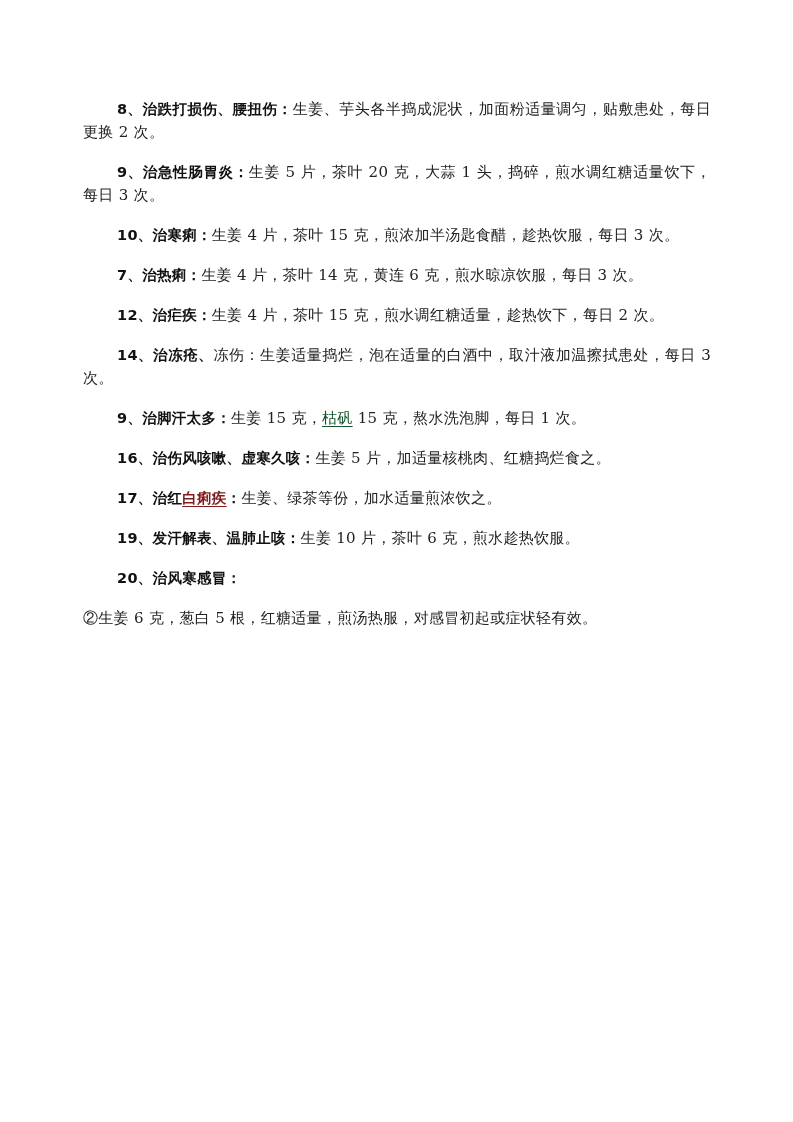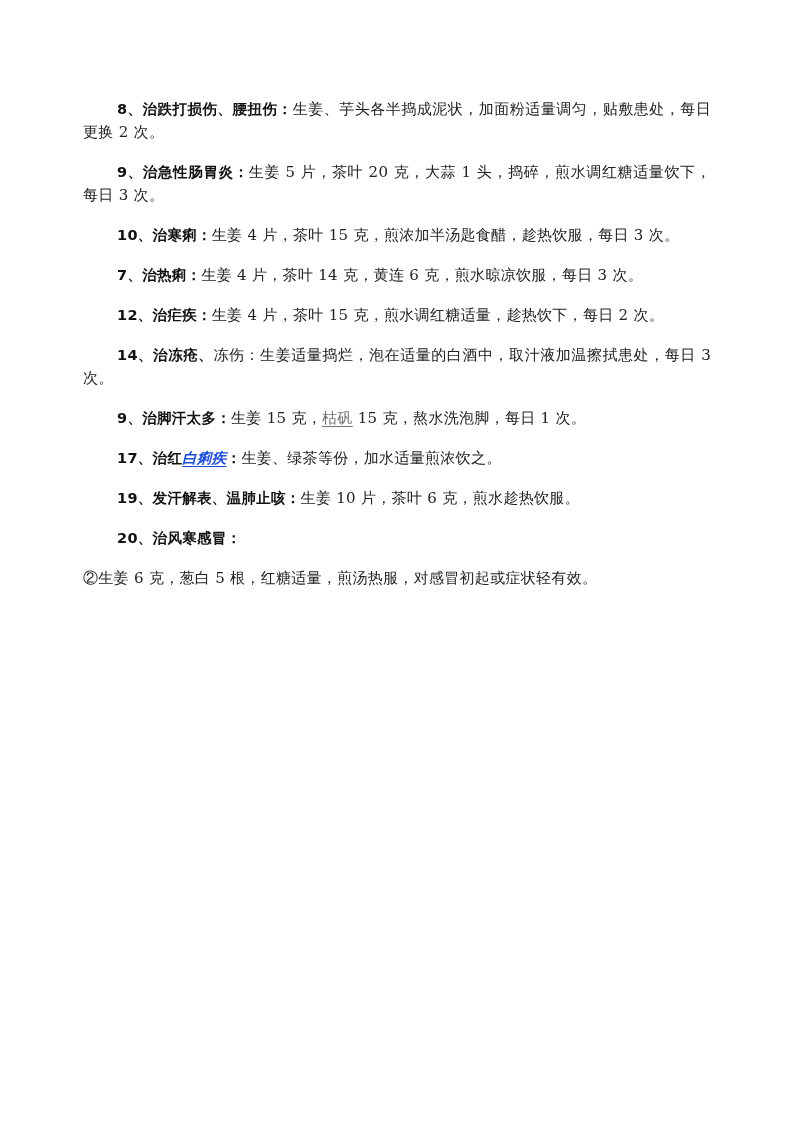--- a/index.html
+++ b/index.html
@@ -34,28 +34,27 @@
     }
     .bold {
       font-weight: bold;
       font-family: "DejaVu Sans", "Liberation Sans", sans-serif;
       font-size: 14.5px;
     }
     .plain {
       color: #222222;
     }
     .link {
-      color: #737373;
+      color: #14532d;
       text-decoration: underline;
       text-underline-offset: 3px;
       cursor: pointer;
     }
     .link.bold {
-      color: #1d4ed8;
-      font-style: italic;
+      color: #7f1d1d;
     }
   </style>
 </head>
 <body>
 
 <div class="page">
 
   <p class="para">
     <span class="bold">8、</span><span class="bold">治跌打损伤、腰扭伤：</span><span class="plain">生姜、芋头各半捣成泥状，加面粉适量调匀，贴敷患处，每日更换 2 次。</span>
   </p>
@@ -78,20 +77,23 @@
 
 
   <p class="para">
     <span class="bold">14、</span><span class="bold">治冻疮、</span><span class="plain">冻伤：</span><span class="plain">生姜适量捣烂，泡在适量的白酒中，取汁液加温擦拭患处，每日 3 次。</span>
   </p>
 
   <p class="para">
     <span class="bold">9、</span><span class="bold">治脚汗太多：</span><span class="plain">生姜 15 克，</span><a class="link">枯矾</a><span class="plain"> 15 克，熬水洗泡脚，每日 1 次。</span>
   </p>
 
+  <p class="para">
+    <span class="bold">16、</span><span class="bold">治伤风咳嗽、虚寒久咳：</span><span class="plain">生姜 5 片，加适量核桃肉、红糖捣烂食之。</span>
+  </p>
 
   <p class="para">
     <span class="bold">17、</span><span class="bold">治红</span><a class="link bold">白痢疾</a><span class="bold">：</span><span class="plain">生姜、绿茶等份，加水适量煎浓饮之。</span>
   </p>
 
 
   <p class="para">
     <span class="bold">19、</span><span class="bold">发汗解表、温肺止咳：</span><span class="plain">生姜 10 片，茶叶 6 克，煎水趁热饮服。</span>
   </p>
 

